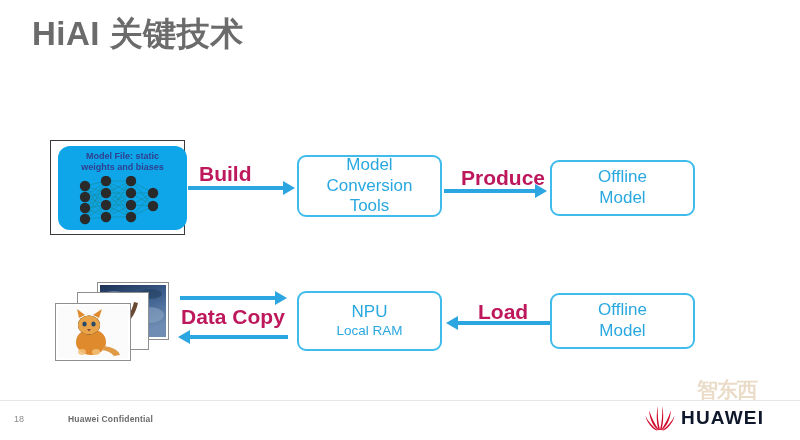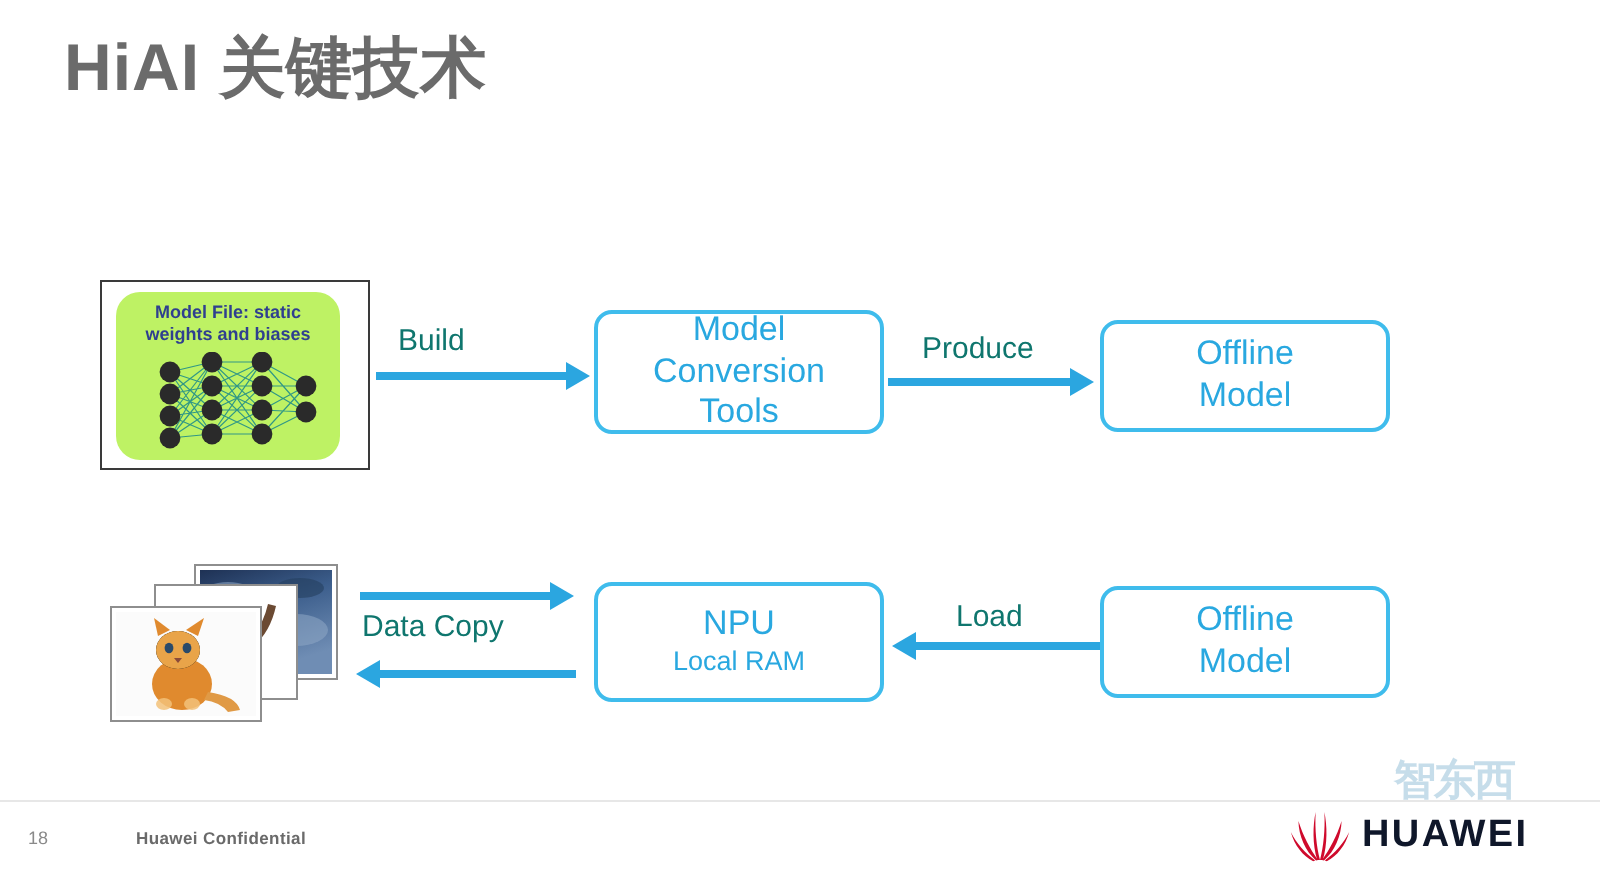--- a/index.html
+++ b/index.html
@@ -77,41 +77,42 @@
   }
   .arrow-head-l {
     position: absolute;
     width: 0; height: 0;
     border-top: 7px solid transparent;
     border-bottom: 7px solid transparent;
     border-right: 12px solid #2ba6e0;
   }
   .arrow-label {
     position: absolute;
-    font-size: 15px;
-    color: #0f766e;
+    font-size: 21px;
+    color: #be185d;
     white-space: nowrap;
+    font-weight: bold;
   }
 
   
   #modelfile {
     position: absolute;
     left: 50px;
     top: 140px;
     width: 135px;
     height: 95px;
     border: 1.5px solid #3a3a3a;
     background: #ffffff;
     box-sizing: border-box;
   }
   #modelfile-inner {
     position: absolute;
     left: 7px; top: 5px;
-    width: 112px; height: 84px;
-    background: #bef264;
+    width: 129px; height: 84px;
+    background: #0ea5e9;
     border-radius: 12px;
     box-sizing: border-box;
   }
   #modelfile-caption {
     position: absolute;
     top: 5px;
     left: 0; right: 0;
     text-align: center;
     font-size: 9px;
     font-weight: bold;
@@ -189,21 +190,21 @@
     left: 697px;
     top: 376px;
     width: 96px;
     height: 30px;
     opacity: 0.22;
     pointer-events: none;
   }
   #watermark-text {
     font-size: 21px;
     font-weight: bold;
-    color: #0369a1;
+    color: #a16207;
     letter-spacing: -1px;
     white-space: nowrap;
   }
 </style>
 </head>
 <body>
 
 <div id="slide">
 
   <div id="title">HiAI 关键技术</div>

